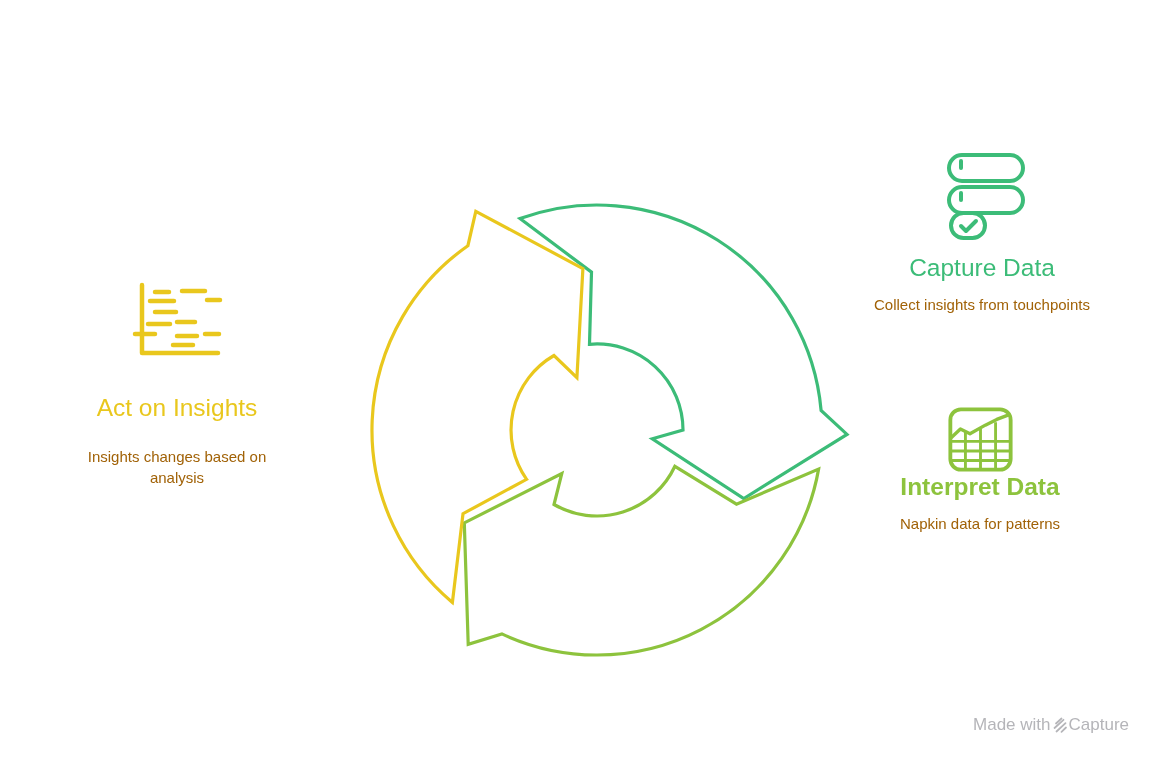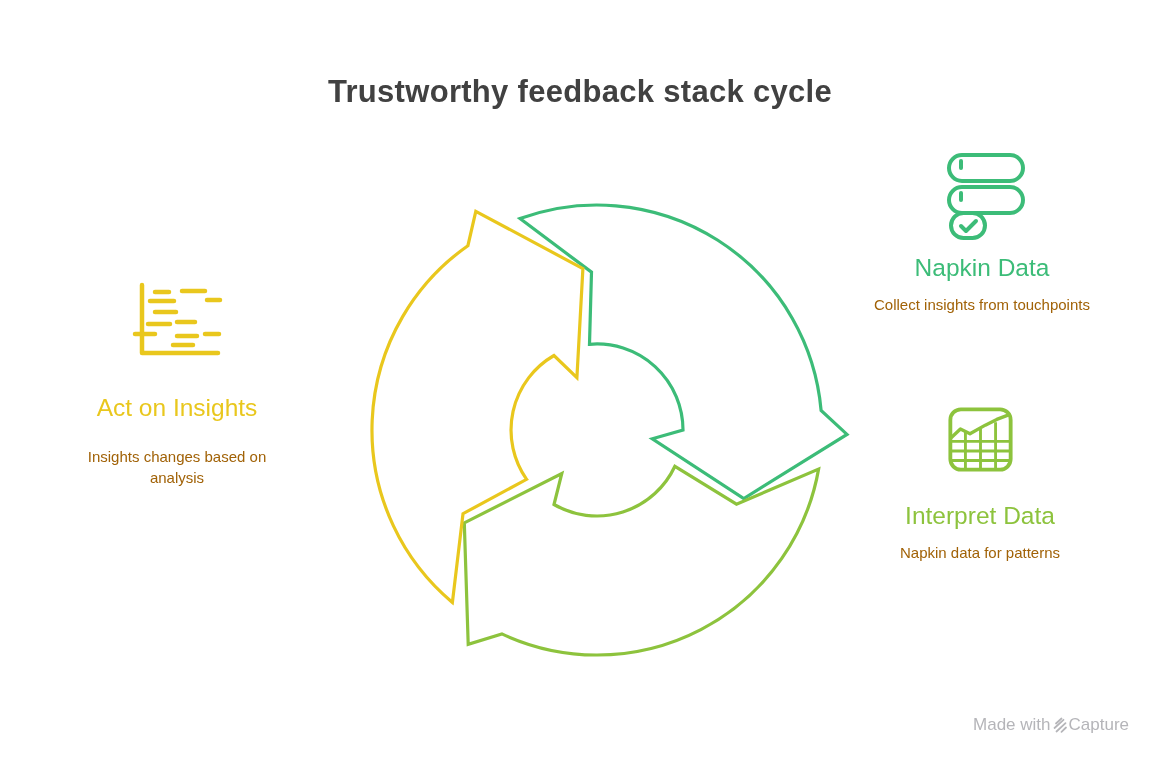--- a/index.html
+++ b/index.html
@@ -12,57 +12,56 @@
     font-size:31px;font-weight:bold;color:#414141;letter-spacing:.3px;
   }
   .cycle-svg{position:absolute;left:337px;top:170px;width:520px;height:520px;}
   .step{position:absolute;display:flex;flex-direction:column;align-items:center;text-align:center;}
   .step-capture{left:852px;top:147px;width:260px;}
   .step-interpret{left:850px;top:406px;width:260px;}
   .step-act{left:57px;top:280px;width:240px;gap:12px;}
   .step .icon{flex:0 0 auto;}
   .step .label{font-size:24.5px;font-weight:400;}
   .step-capture .label{margin-top:13px;}
-  .step-interpret .label{margin-top:29px;}
+  .step-interpret .label{font-weight:bold;}
   .step-act .label{margin-top:24px;}
   .step .desc{
     margin-top:12px;font-size:15px;line-height:1.42;color:#a16207;
   }
   .step-capture .desc{max-width:220px;}
   .step-interpret .desc{max-width:185px;}
   .step-act .desc{max-width:225px;}
   .footer{
     position:absolute;right:31px;bottom:30px;display:flex;align-items:center;
     font-size:17px;color:#b5b5b9;text-decoration:none;
   }
   .footer .glyph{display:block;}
 </style>
 </head>
 <body>
 
 <div class="canvas">
 
-  <div class="title">Trustworthy feedback stack cycle</div>
 
   <svg class="cycle-svg" viewBox="0 0 520 520">
       <path d="M 183.0 48.6 A 225 225 0 0 1 484.1 240.4 L 510.0 264.4 L 406.8 328.5 L 315.3 268.8 L 346.0 260.0 A 86 86 0 0 0 252.5 174.3 L 254.5 102.1 Z" fill="#ffffff" stroke="#3cbc78" stroke-width="3.2" stroke-linejoin="miter"></path>
       <path d="M 481.6 299.1 A 225 225 0 0 1 164.9 463.9 L 131.2 474.3 L 127.3 352.9 L 224.8 303.5 L 217.0 334.5 A 86 86 0 0 0 337.9 296.3 L 399.5 334.2 Z" fill="#ffffff" stroke="#8dc33d" stroke-width="3.2" stroke-linejoin="miter"></path>
       <path d="M 115.4 432.4 A 225 225 0 0 1 130.9 75.7 L 138.8 41.3 L 245.9 98.6 L 239.9 207.7 L 217.0 185.5 A 86 86 0 0 0 189.6 309.3 L 126.0 343.7 Z" fill="#ffffff" stroke="#e9c71d" stroke-width="3.2" stroke-linejoin="miter"></path>
     </svg>
 
   <div class="step step-capture" style="color: rgb(60, 188, 120);">
     <svg class="icon" width="92" height="94" viewBox="0 0 92 94" fill="none">
       <rect x="13" y="8" width="74" height="26" rx="13" stroke="currentColor" stroke-width="4"></rect>
       <path d="M25 14 V21" stroke="currentColor" stroke-width="4" stroke-linecap="round"></path>
       <rect x="13" y="40" width="74" height="26" rx="13" stroke="currentColor" stroke-width="4"></rect>
       <path d="M25 46 V53" stroke="currentColor" stroke-width="4" stroke-linecap="round"></path>
       <rect x="15" y="66" width="34" height="25" rx="12.5" stroke="currentColor" stroke-width="4"></rect>
       <path d="M25 79 l5 5 l10 -10" stroke="currentColor" stroke-width="4" stroke-linecap="round" stroke-linejoin="round"></path>
     </svg>
-    <div class="label">Napkin Data</div>
+    <div class="label">Capture Data</div>
     <div class="desc">Collect insights from touchpoints</div>
   </div>
 
   <div class="step step-interpret" style="color: rgb(141, 195, 61);">
     <svg class="icon" width="67" height="67" viewBox="0 0 70 70" fill="none">
       <rect x="3.5" y="3.5" width="63" height="63" rx="11" stroke="currentColor" stroke-width="4"></rect>
       <path d="M3.5 37 H66.5 M3.5 47 H66.5 M3.5 57 H66.5" stroke="currentColor" stroke-width="3"></path>
       <path d="M19.25 27 V66 M35 24 V66 M50.75 17 V66" stroke="currentColor" stroke-width="3"></path>
       <path d="M3.5 34 L14 24 L24 29 L40 20 L52 14 L66.5 8.5" stroke="currentColor" stroke-width="3.5" stroke-linejoin="round"></path>
     </svg>

